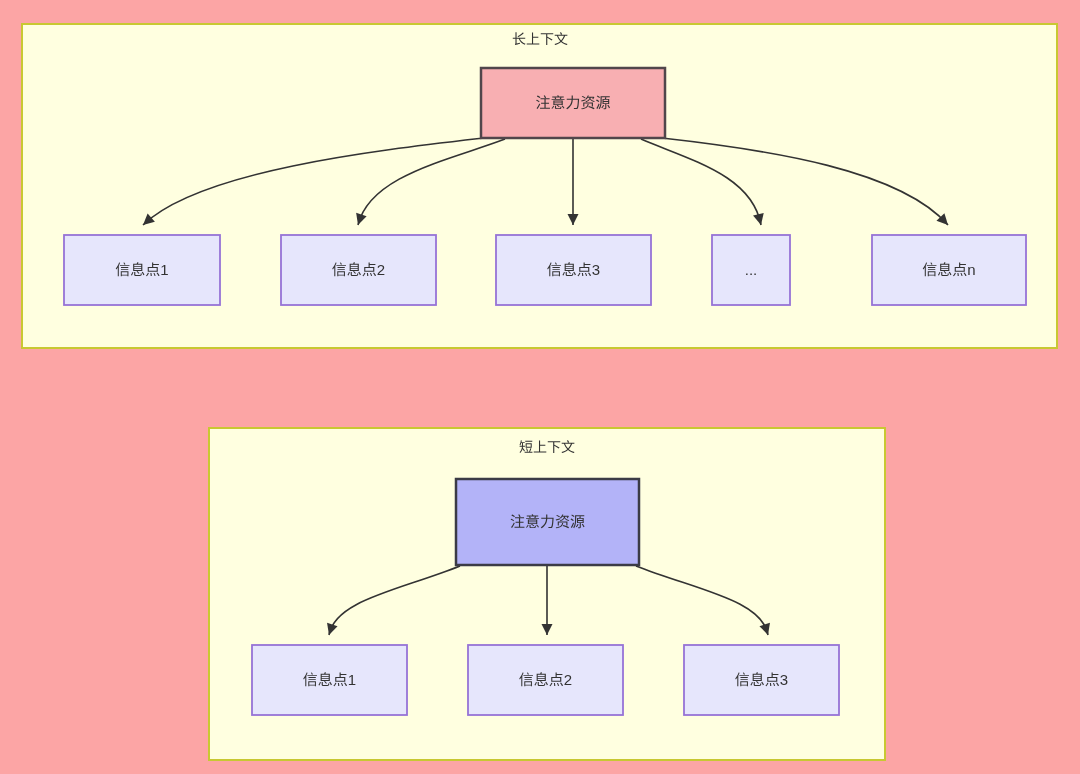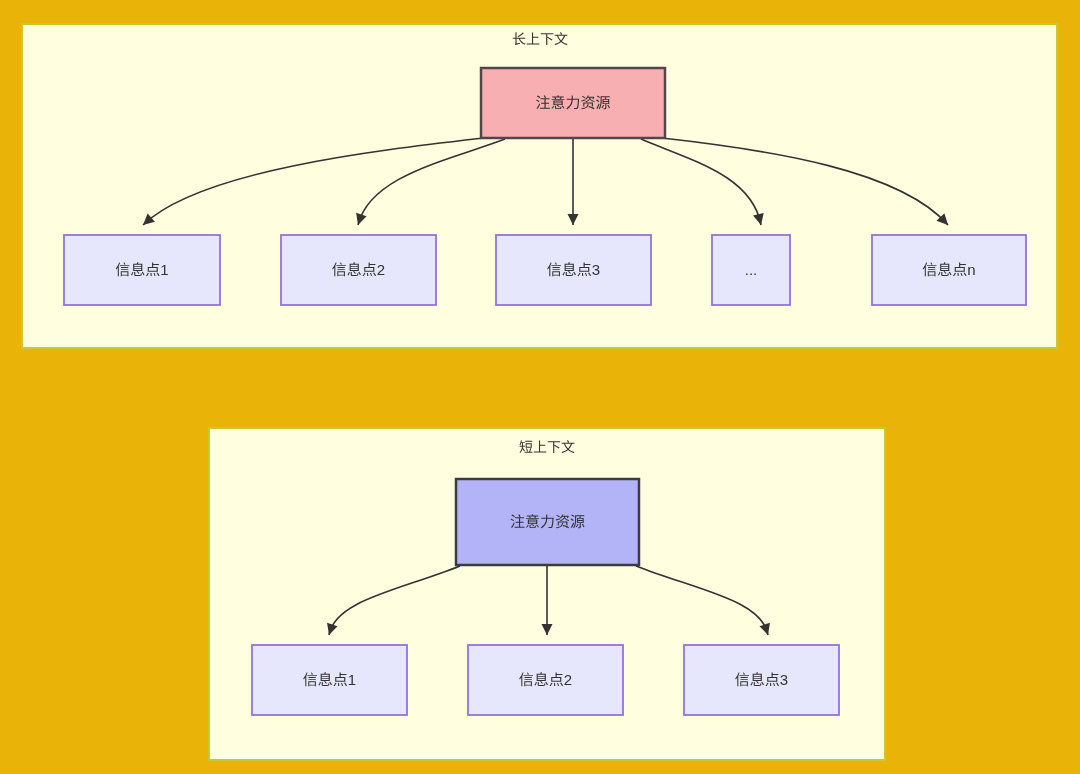--- a/index.html
+++ b/index.html
@@ -11,21 +11,21 @@
   body {
     width: 1080px;
     height: 774px;
     font-family: "Liberation Sans", "DejaVu Sans", sans-serif;
     overflow: hidden;
   }
   #canvas {
     position: relative;
     width: 1080px;
     height: 774px;
-    background: #eab308;
+    background: #fca5a5;
   }
   svg.diagram-layer {
     position: absolute;
     top: 0;
     left: 0;
     width: 1080px;
     height: 774px;
   }
   .node-label {
     font-family: "Liberation Sans", "DejaVu Sans", sans-serif;

